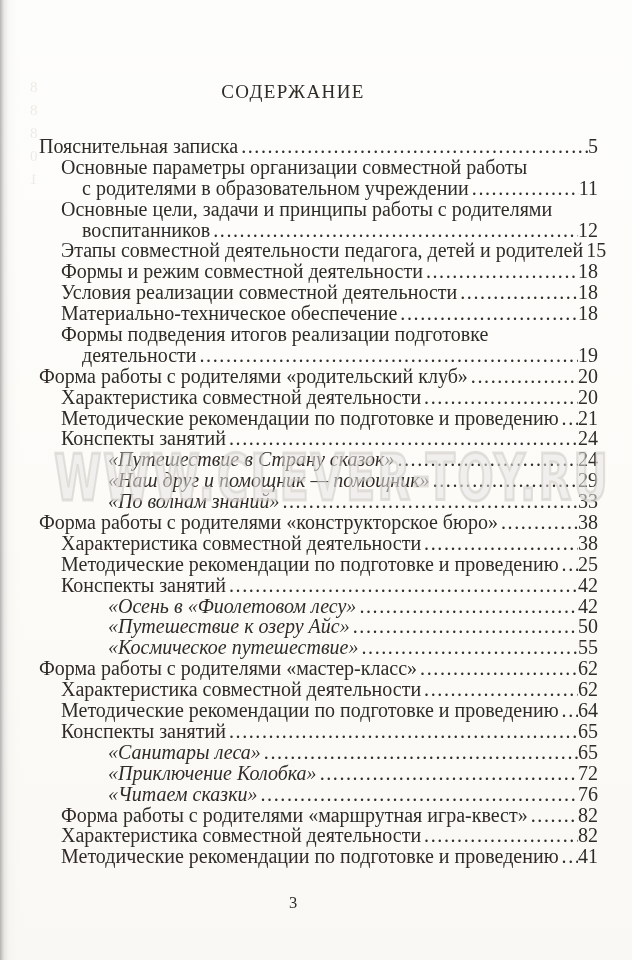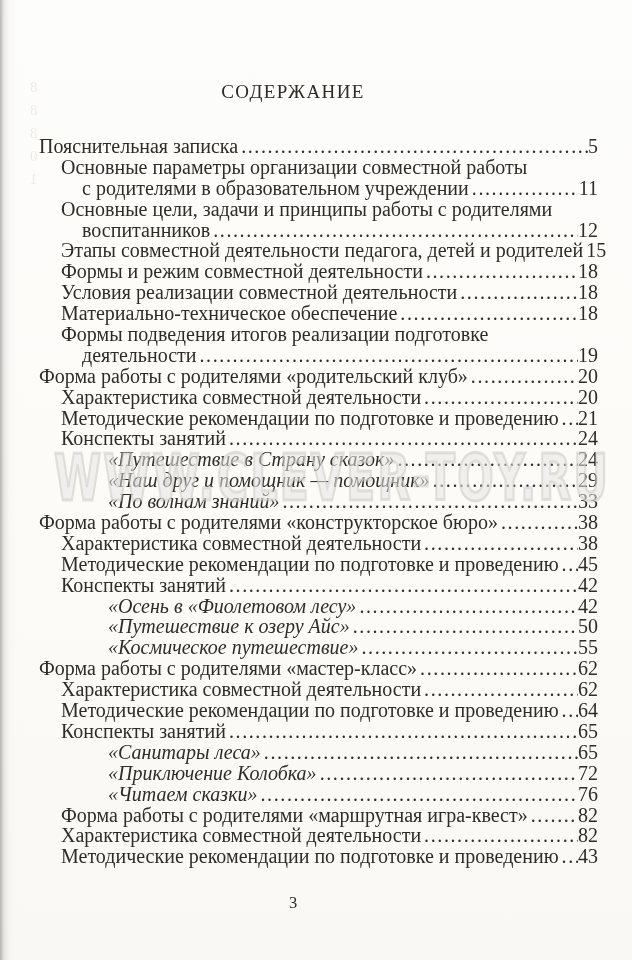--- a/index.html
+++ b/index.html
@@ -170,21 +170,21 @@
         <span class="pg">38</span>
       </div>
       <div class="row ind1">
         <span class="lbl">Характеристика совместной деятельности</span>
         <span class="dots"></span>
         <span class="pg">38</span>
       </div>
       <div class="row ind1">
         <span class="lbl">Методические рекомендации по подготовке и проведению</span>
         <span class="dots"></span>
-        <span class="pg">45</span>
+        <span class="pg">25</span>
       </div>
       <div class="row ind1">
         <span class="lbl">Конспекты занятий</span>
         <span class="dots"></span>
         <span class="pg">42</span>
       </div>
       <div class="row ind1 it">
         <span class="lbl">«Осень в «Фиолетовом лесу»</span>
         <span class="dots"></span>
         <span class="pg">42</span>
@@ -240,17 +240,17 @@
         <span class="pg">82</span>
       </div>
       <div class="row ind1">
         <span class="lbl">Характеристика совместной деятельности</span>
         <span class="dots"></span>
         <span class="pg">82</span>
       </div>
       <div class="row ind1">
         <span class="lbl">Методические рекомендации по подготовке и проведению</span>
         <span class="dots"></span>
-        <span class="pg">43</span>
+        <span class="pg">41</span>
       </div>
     </div>
   <div class="folio">3</div>
 </div>
 
 </body></html>

